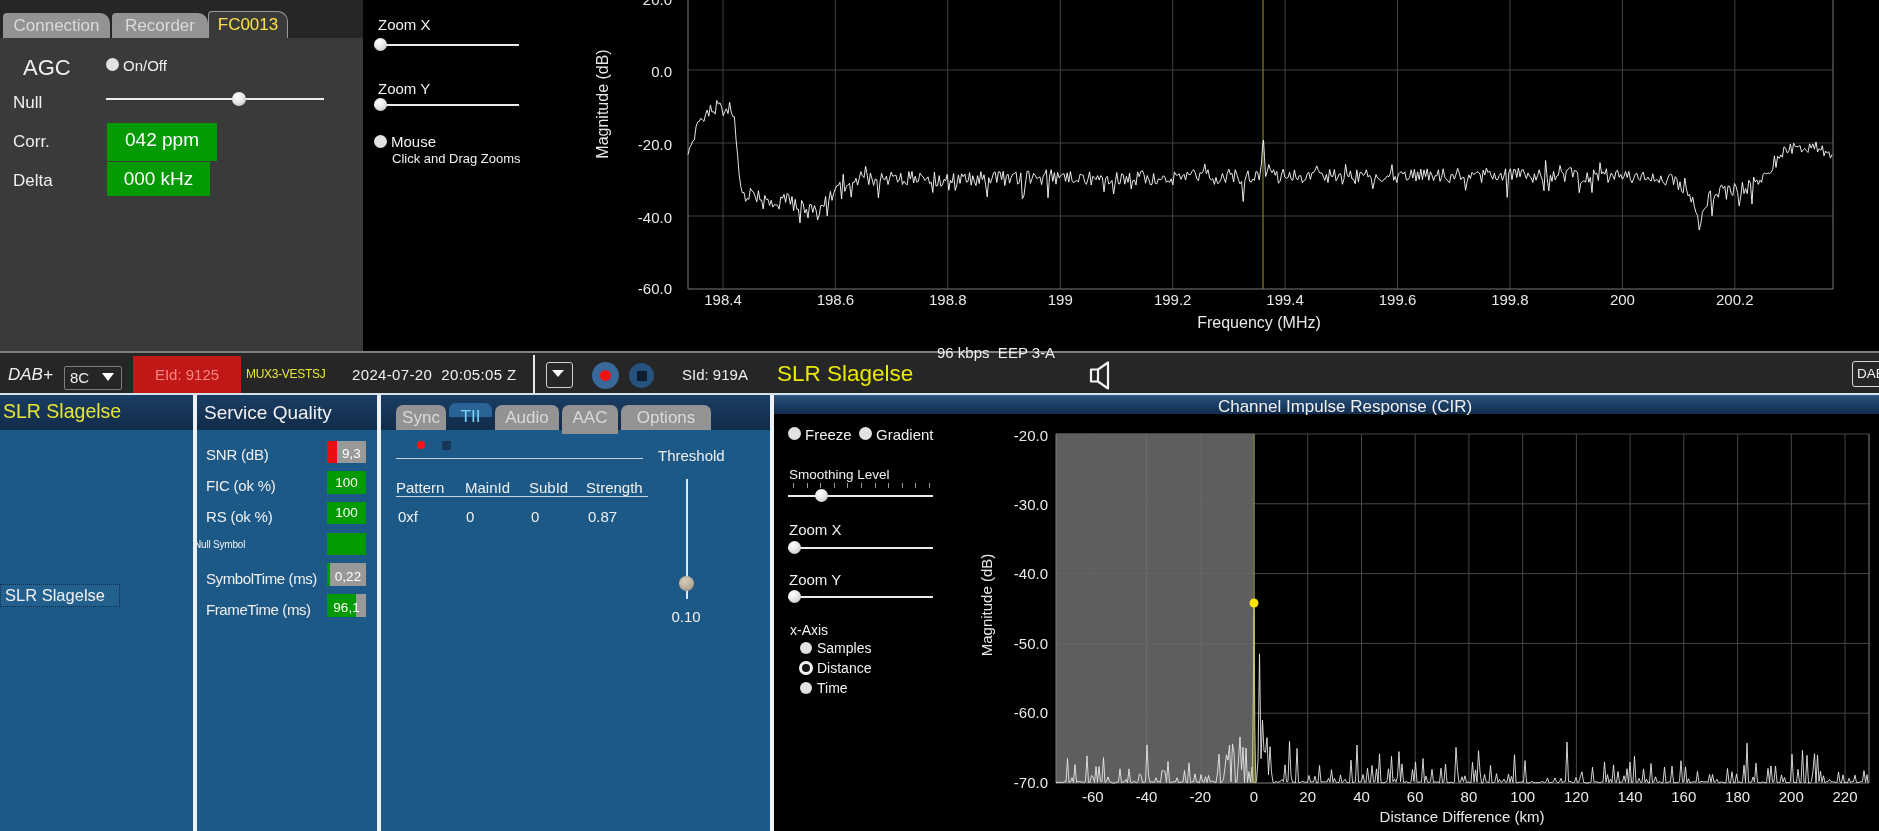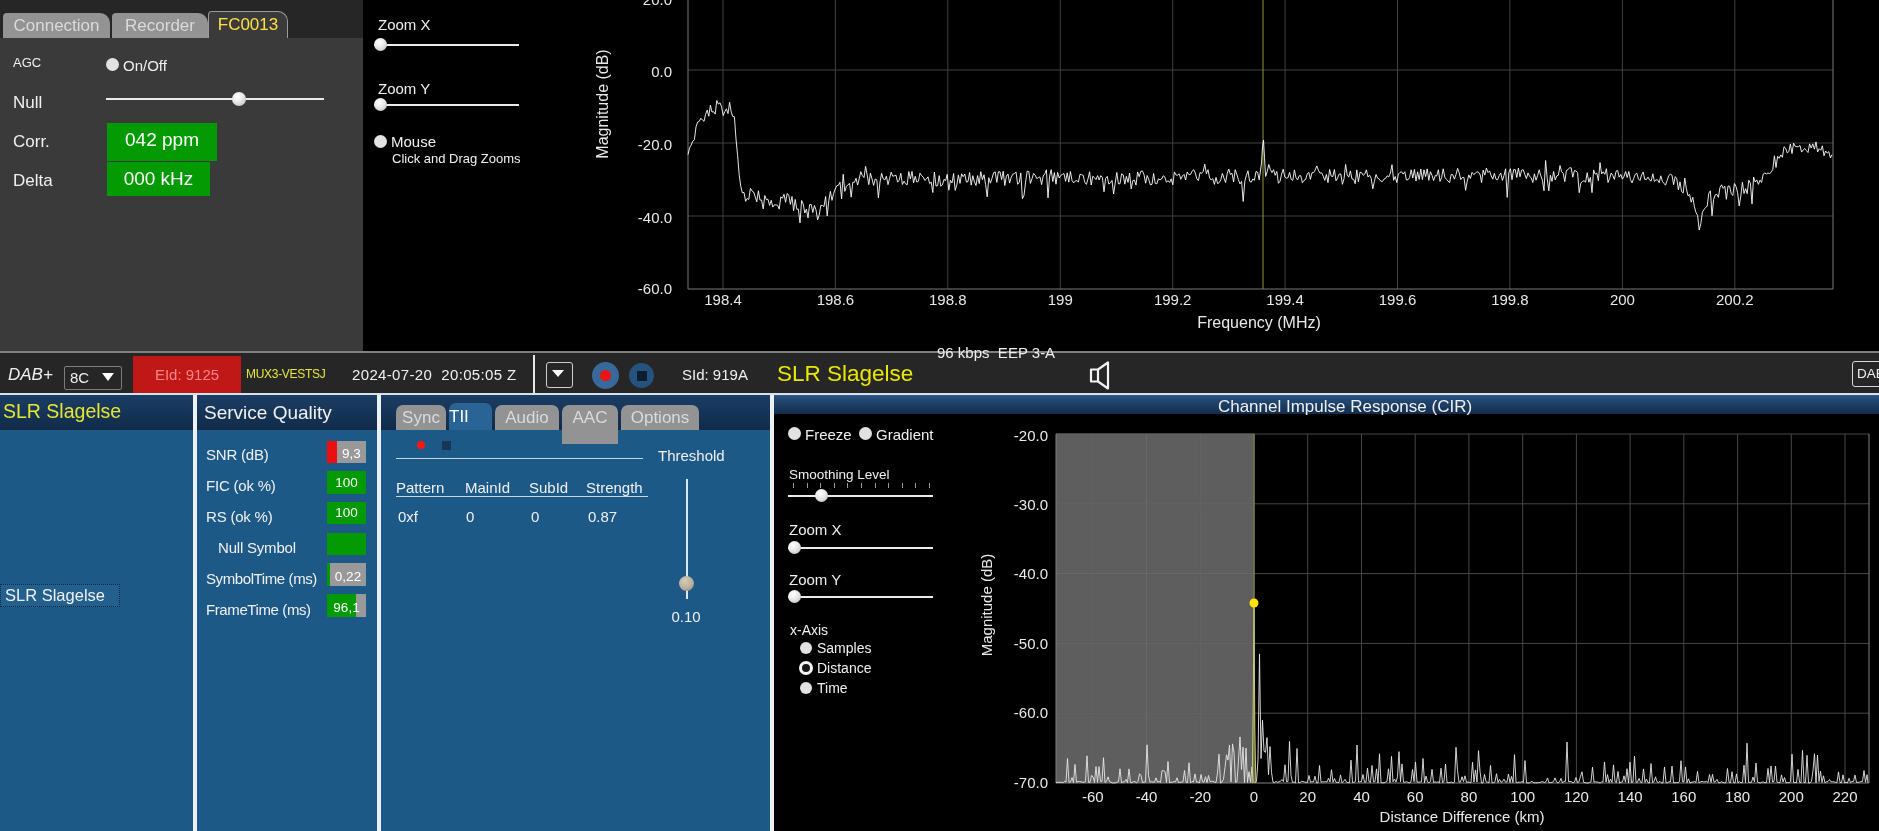--- a/index.html
+++ b/index.html
@@ -12,21 +12,21 @@
 .tab{position:absolute;background:#939393;color:#dadada;text-align:center}
 #ov{position:absolute;left:0;top:0;pointer-events:none}
 </style></head><body>
 <div id="root">
 
 <div class="a" style="left:0;top:0;width:363px;height:38px;background:#262626"></div>
 <div class="a" style="left:0;top:38px;width:363px;height:313px;background:#3a3a3a"></div>
 <div class="tab" style="left:3px;top:13px;width:107px;height:25px;border-radius:4px 10px 0 0;font-size:17px;line-height:25px">Connection</div>
 <div class="tab" style="left:112px;top:13px;width:96px;height:25px;border-radius:4px 10px 0 0;font-size:17px;line-height:25px">Recorder</div>
 <div class="a" style="left:208px;top:11px;width:80px;height:27px;background:#3a3a3a;border:1px solid #9a9a9a;border-bottom:none;border-radius:4px 10px 0 0;font-size:17px;line-height:26px;color:#fde047;text-align:center">FC0013</div>
-<div class="a" style="left:13px;top:55px;font-size:13px">AGC</div>
+<div class="a" style="left:23px;top:55px;font-size:22px">AGC</div>
 <div class="radio" style="left:106px;top:58px"></div>
 <div class="a" style="left:123px;top:57px;font-size:15px">On/Off</div>
 <div class="a" style="left:13px;top:93px;font-size:17px">Null</div>
 <div class="trk" style="left:106px;top:98px;width:218px"></div>
 <div class="knob" style="left:232px;top:92px;width:14px;height:14px"></div>
 <div class="a" style="left:13px;top:132px;font-size:17px">Corr.</div>
 <div class="gbox" style="left:107px;top:123px;width:110px;height:38px;font-size:19px;line-height:34px">042 ppm</div>
 <div class="a" style="left:13px;top:171px;font-size:17px">Delta</div>
 <div class="gbox" style="left:107px;top:162px;width:103px;height:34px;font-size:19px;line-height:34px">000 kHz</div>
 
@@ -81,40 +81,40 @@
 <div class="a" style="left:197px;top:395px;width:180px;height:35px;background:linear-gradient(#1b3d64,#112b49)"></div>
 <div class="a" style="left:204px;top:402px;font-size:19px">Service Quality</div>
 <div class="a" style="left:206px;top:446px;font-size:15px;letter-spacing:-0.2px">SNR (dB)</div>
 <div class="a" style="left:327px;top:441px;width:39px;height:22px;background:#999999"></div>
 <div class="a" style="left:327px;top:441px;width:10px;height:22px;background:#ec0f0f"></div>
 <div class="a" style="left:337px;top:446px;width:29px;font-size:13.5px;color:#fff;text-align:center">9,3</div>
 <div class="a" style="left:206px;top:477px;font-size:15px;letter-spacing:-0.2px">FIC (ok %)</div>
 <div class="gbox" style="left:327px;top:471px;width:39px;height:23px;font-size:13.5px;line-height:23px">100</div>
 <div class="a" style="left:206px;top:508px;font-size:15px;letter-spacing:-0.2px">RS (ok %)</div>
 <div class="gbox" style="left:327px;top:502px;width:39px;height:22px;font-size:13.5px;line-height:22px">100</div>
-<div class="a" style="left:218px;top:539px;font-size:15px;letter-spacing:-0.2px">Null Symbol</div>
+<div class="a" style="left:194px;top:539px;font-size:10px;letter-spacing:-0.2px">Null Symbol</div>
 <div class="gbox" style="left:327px;top:533px;width:39px;height:22px"></div>
 <div class="a" style="left:206px;top:570px;font-size:15px;letter-spacing:-0.4px">SymbolTime (ms)</div>
 <div class="a" style="left:327px;top:563px;width:39px;height:23px;background:#999999"></div>
 <div class="a" style="left:327px;top:563px;width:3px;height:23px;background:#049a04"></div>
 <div class="a" style="left:330px;top:569px;width:36px;font-size:13.5px;color:#fff;text-align:center">0,22</div>
 <div class="a" style="left:206px;top:601px;font-size:15px;letter-spacing:-0.4px">FrameTime (ms)</div>
 <div class="a" style="left:327px;top:594px;width:39px;height:23px;background:#999999"></div>
 <div class="a" style="left:327px;top:594px;width:29px;height:23px;background:#049a04"></div>
 <div class="a" style="left:327px;top:600px;width:39px;font-size:13.5px;color:#fff;text-align:center">96,1</div>
 
 <div class="a" style="left:377px;top:395px;width:4px;height:436px;background:#eef1f4"></div>
 
 <div class="a" style="left:381px;top:395px;width:389px;height:436px;background:#1d5987"></div>
 <div class="a" style="left:381px;top:395px;width:389px;height:35px;background:linear-gradient(#1b3d64,#112b49)"></div>
 <div class="tab" style="left:396px;top:405px;width:50px;height:25px;border-radius:7px 7px 0 0;font-size:17px;line-height:25px">Sync</div>
-<div class="a" style="left:449px;top:403px;width:43px;height:27px;background:#2a6496;border-radius:7px 7px 0 0;font-size:17px;line-height:27px;color:#ffffff;">TII</div>
+<div class="a" style="left:449px;top:403px;width:43px;height:14px;background:#2a6496;border-radius:7px 7px 0 0;font-size:17px;line-height:27px;color:#7dd3fc;text-align:center">TII</div>
 <div class="tab" style="left:495px;top:405px;width:64px;height:25px;border-radius:7px 7px 0 0;font-size:17px;line-height:25px">Audio</div>
-<div class="tab" style="left:562px;top:405px;width:56px;height:39px;border-radius:7px 7px 0 0;font-size:17px;line-height:25px">AAC</div>
-<div class="tab" style="left:621px;top:405px;width:78px;height:25px;border-radius:7px 7px 0 0;font-size:17px;line-height:25px">Options</div>
+<div class="tab" style="left:562px;top:405px;width:56px;height:29px;border-radius:7px 7px 0 0;font-size:17px;line-height:25px">AAC</div>
+<div class="tab" style="left:621px;top:405px;width:90px;height:25px;border-radius:7px 7px 0 0;font-size:17px;line-height:25px">Options</div>
 <div class="a" style="left:417px;top:441px;width:8px;height:8px;border-radius:50%;background:#ff1414"></div>
 <div class="a" style="left:442px;top:441px;width:9px;height:9px;background:#16365a"></div>
 <div class="a" style="left:396px;top:458px;width:247px;height:1px;background:#c8d4de"></div>
 <div class="a" style="left:658px;top:447px;font-size:15px">Threshold</div>
 <div class="a" style="left:396px;top:479px;font-size:15px">Pattern</div>
 <div class="a" style="left:465px;top:479px;font-size:15px">MainId</div>
 <div class="a" style="left:529px;top:479px;font-size:15px">SubId</div>
 <div class="a" style="left:586px;top:479px;font-size:15px">Strength</div>
 <div class="a" style="left:396px;top:496px;width:252px;height:1px;background:#c8d4de"></div>
 <div class="a" style="left:398px;top:508px;font-size:15px">0xf</div>

